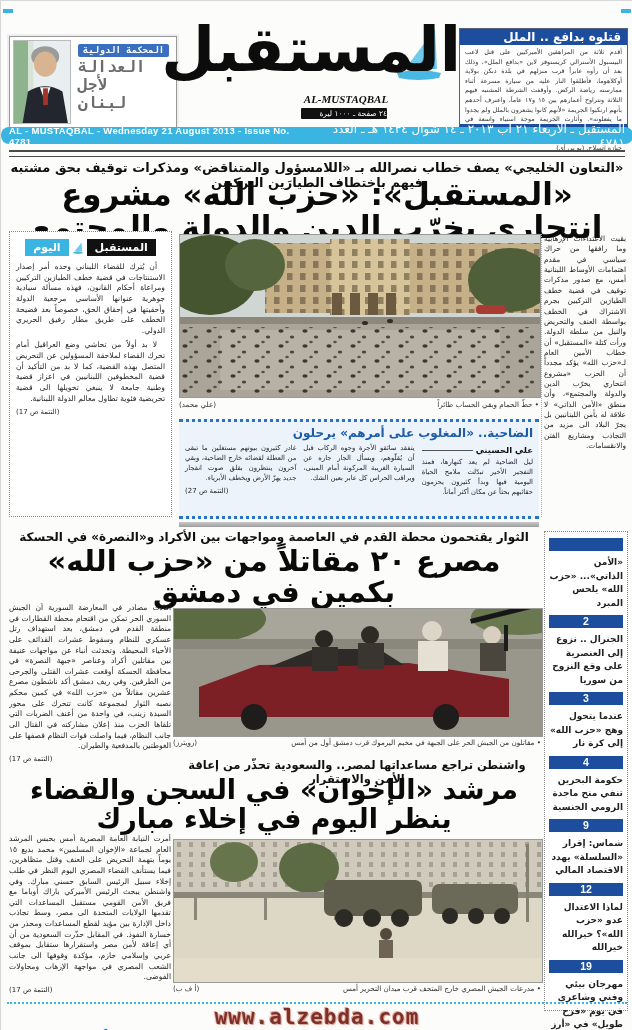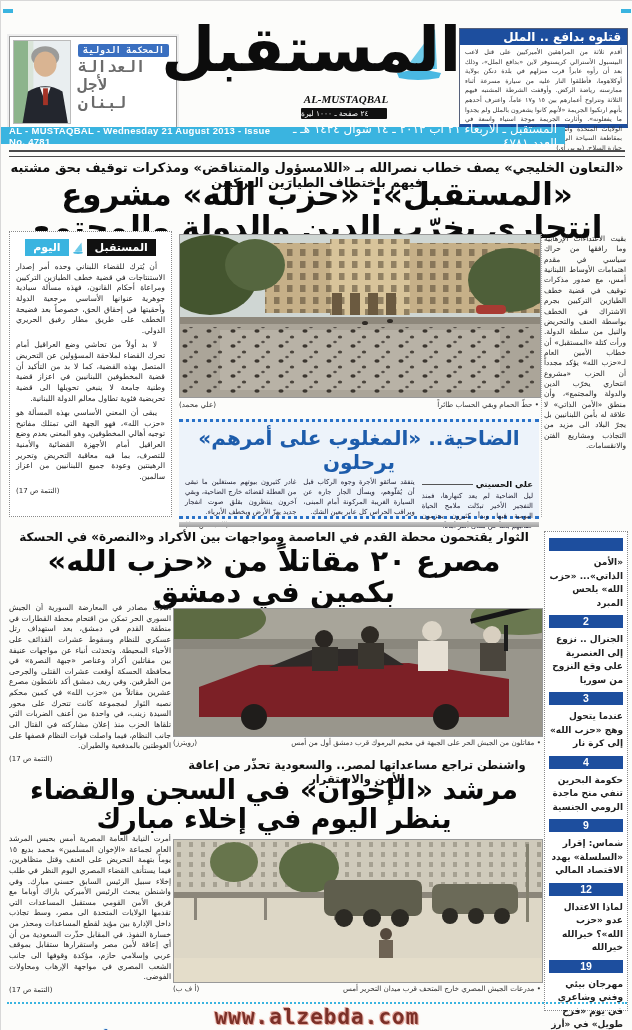--- a/index.html
+++ b/index.html
@@ -16,27 +16,27 @@
   .mast-left .photo{width:56px;height:82px;margin:3px;border:1px solid #bbb;}
   .mast-left .txt{flex:1;padding:3px 4px;text-align:left;font-family:Liberation Mono, monospace;}
   .badge-blue{display:inline-block;background:#3a6fc0;color:#fff;font-size:9px;font-weight:bold;
               padding:1px 5px;border-radius:2px;}
   .justice{color:#6b6b6b;font-weight:bold;font-size:16px;line-height:1.12;margin-top:2px;}
   .logo-ar{left:200px;top:18px;width:260px;text-align:center;font-size:62px;font-weight:900;
            color:#0c0c0c;letter-spacing:-2px;line-height:1;}
   .logo-latin{left:285px;top:92px;width:120px;text-align:center;font-family:"Liberation Serif",serif;
               font-style:italic;font-weight:bold;font-size:11px;color:#111;}
   .pages-badge{left:300px;top:107px;width:86px;background:#111;color:#fff;font-size:7.5px;
-               text-align:left;padding:1px 0;border-radius:1px;}
+               text-align:right;padding:1px 0;border-radius:1px;}
   .brief{left:458px;top:27px;width:167px;height:95px;border:1px solid #55607a;background:#fff;
          border-bottom:4px solid #1d4e9e;}
   .brief .hd{background:#1d4e9e;color:#fff;font-size:12px;font-weight:bold;padding:1px 6px;text-align:right;}
   .brief .bd{font-size:6.4px;line-height:1.5;color:#333;padding:3px 5px;}
-  .cyanbar{left:0;top:126px;width:564px;height:17px;background:#3ab4e0;color:#fff;
-           display:flex;align-items:center;justify-content:space-between;padding:0 8px;box-sizing:border-box;}
+  .cyanbar{left:0;top:126px;width:632px;height:17px;background:#3ab4e0;color:#fff;
+           display:flex;align-items:center;justify-content:space-between;padding:0 8px;box-sizing:border-box;border-radius:8px;}
   .cyanbar .en{font-size:9.5px;font-weight:bold;letter-spacing:.3px;font-family:"Liberation Sans",sans-serif;}
   .cyanbar .ar{font-size:12px;font-weight:normal;}
   .dblrule{left:8px;top:149px;width:616px;height:4px;border-top:2px solid #4a4a4a;border-bottom:1px solid #4a4a4a;}
 
   
   .kicker{font-weight:bold;color:#101010;text-align:center;}
   .headline{font-weight:900;color:#0a0a0a;text-align:center;line-height:1.08;letter-spacing:-1px;}
   .lead-kicker{left:8px;top:159px;width:616px;font-size:13px;}
   .lead-head{left:8px;top:177px;width:616px;font-size:31px;}
   .sy-kicker{left:8px;top:529px;width:530px;font-size:12px;}
@@ -54,21 +54,21 @@
   .brand-cyan{background:#3ab4e0;color:#fff;font-size:11px;font-weight:bold;padding:2px 8px;}
   .ed-box p{margin:0 0 4px;text-indent:8px;}
   .lead-photo{left:178px;top:233px;width:360px;height:162px;border:1px solid #999;}
   .cap-row{display:flex;direction:rtl;justify-content:space-between;font-size:7.2px;color:#333;}
   .lead-cap{left:178px;top:399px;width:360px;}
   .right-col{left:543px;top:233px;width:82px;height:283px;overflow:hidden;font-size:7.4px;}
   .vsep{border-left:1px dotted #aaa;width:0;}
 
   .dahiyeh{left:178px;top:418px;width:360px;height:100px;background:#edf3fa;
            border-top:3px dotted #2a72c8;border-bottom:3px dotted #2a72c8;box-sizing:border-box;padding:3px 6px;}
-  .dah-head{color:#1d5cab;font-size:20px;font-weight:900;text-align:center;letter-spacing:-.5px;margin:1px 0 4px;}
+  .dah-head{color:#1d5cab;font-size:12px;font-weight:900;letter-spacing:-.5px;margin:1px 0 4px;}
   .dah-cols{display:flex;direction:rtl;gap:7px;}
   .dah-col{flex:1;font-size:6.8px;line-height:1.45;color:#223;}
   .byline{font-weight:bold;font-size:8.5px;color:#111;display:flex;align-items:center;gap:3px;margin-bottom:2px;}
   .byline::after{content:"";flex:1;border-top:1px solid #555;}
   .graybar{left:178px;top:521px;width:360px;height:5px;background:linear-gradient(#c9c9c9,#9e9e9e);}
 
   .sy-body{left:8px;top:602px;width:162px;height:188px;overflow:hidden;}
   .car-photo{left:172px;top:607px;width:368px;height:127px;border:1px solid #999;}
   .car-cap{left:172px;top:737px;width:368px;}
   .eg-body{left:8px;top:833px;width:162px;height:162px;overflow:hidden;}
@@ -147,21 +147,20 @@
       <span class="brand-black">المستقبل</span>
       <svg style="width:14px;height:14px;" viewBox="0 0 20 20">
         <path d="M5,15 L15,2 L16,15 Z" fill="#6fcbe9"></path>
           <path d="M3,16 Q10,14 17,16 L16,18 Q10,19 4,18 Z" fill="#49b8e2"></path>
       </svg>
       <span class="brand-cyan">اليوم</span>
     </div>
     <div class="story just">
       <p>أن يُترك للقضاء اللبناني وحده أمر إصدار الاستنتاجات في قضية خطف الطيارَين التركيين ومراعاة أحكام القانون، فهذه مسألة سيادية جوهرية عنوانها الأساسي مرجعية الدولة وأحقيتها في إحقاق الحق، خصوصاً بعد فضيحة الخطف على طريق مطار رفيق الحريري الدولي.</p>
       <p>لا بد أولاً من تحاشي وضع العراقيل أمام تحرك القضاء لملاحقة المسؤولين عن التحريض المتصل بهذه القضية، كما لا بد من التأكيد أن قضية المخطوفين اللبنانيين في اعزاز قضية وطنية جامعة لا ينبغي تحويلها الى قضية تحريضية فئوية تطاول معالم الدولة اللبنانية.</p>
-      <p>يبقى أن المعني الأساسي بهذه المسألة هو «حزب الله»، فهو الجهة التي تمتلك مفاتيح توجيه أهالي المخطوفين، وهو المعني بعدم وضع العراقيل أمام الأجهزة القضائية والأمنية للتصرف، بما فيه معاقبة التحريض وتحرير الرهينتين وعودة جميع اللبنانيين من اعزاز سالمين.</p>
     </div>
     <div class="cont">(التتمة ص 17)</div>
   </div>
 
   <svg class="abs lead-photo" viewBox="0 0 360 162" preserveAspectRatio="none">
     <defs>
       <pattern id="win" width="13" height="12" patternUnits="userSpaceOnUse">
         <rect width="13" height="12" fill="none"></rect>
           <rect x="3" y="2" width="5.5" height="7" fill="rgba(72,60,42,0.5)"></rect>
       </pattern>

